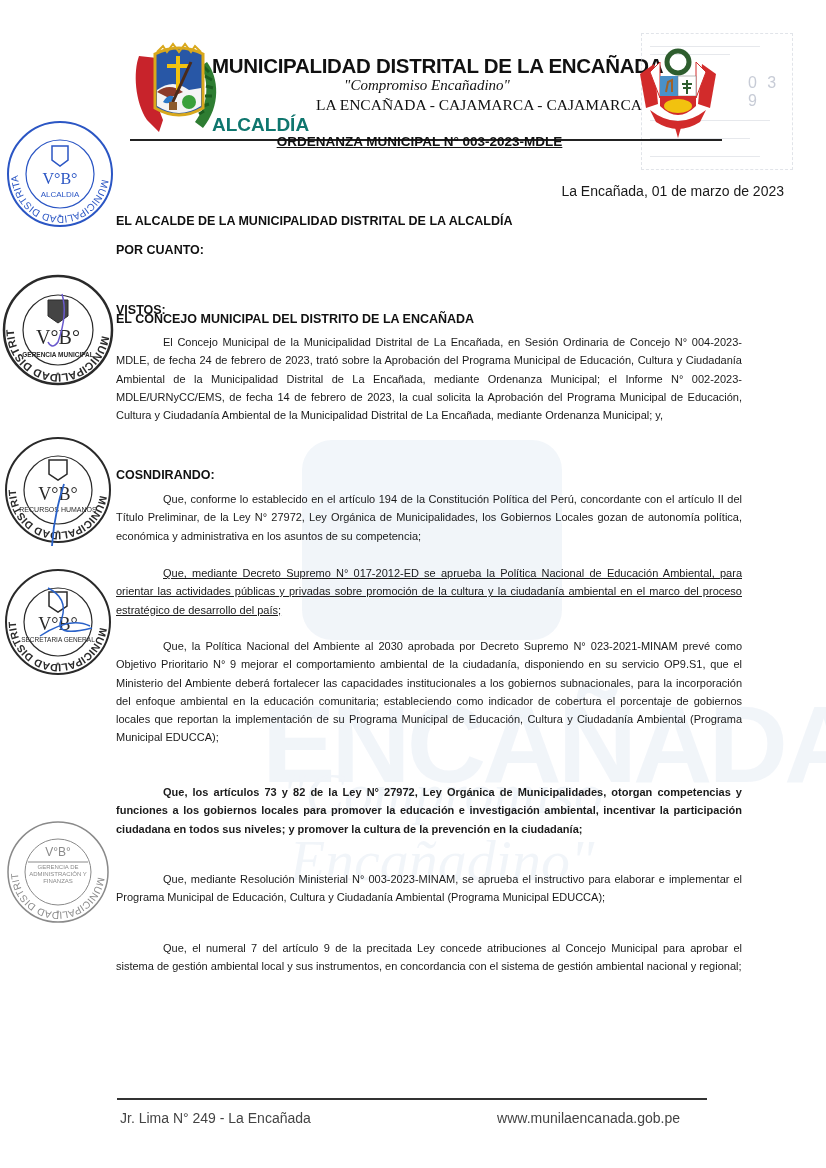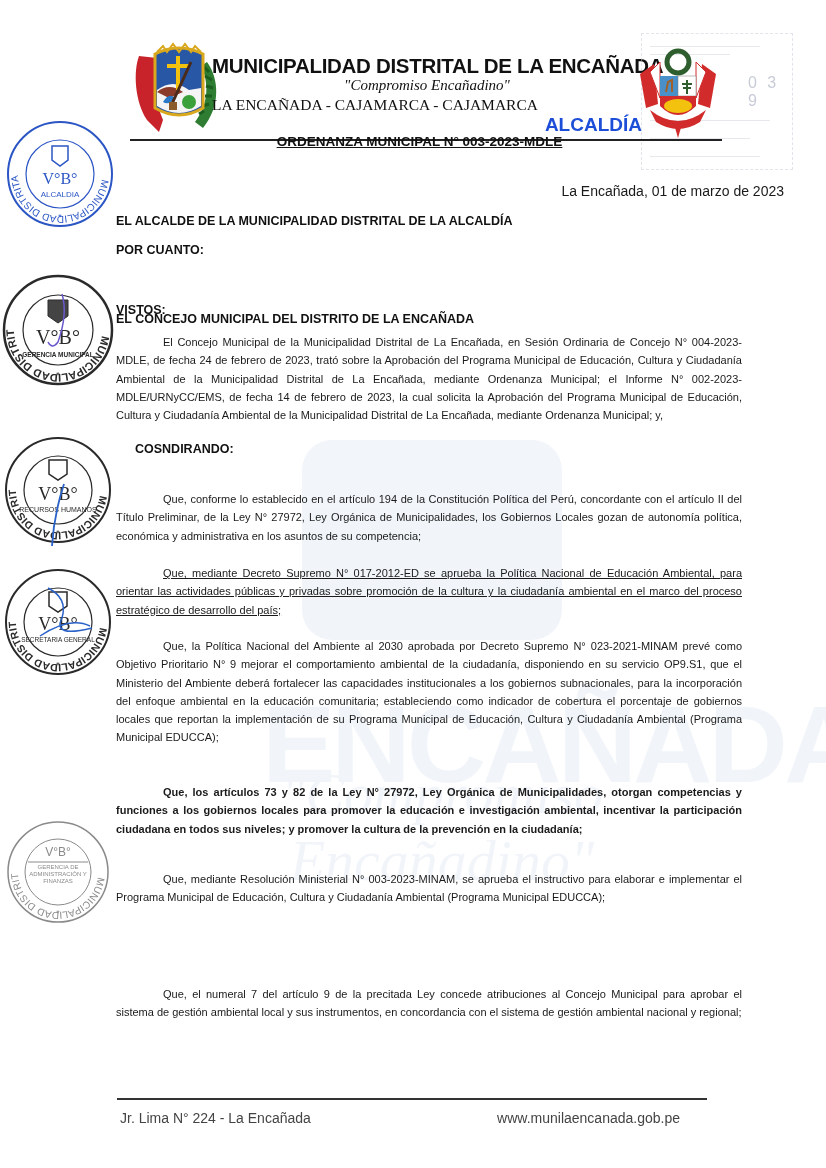--- a/index.html
+++ b/index.html
@@ -9,22 +9,22 @@
   .watermark .wm-word { position: absolute; left: 0; top: 250px; font-family: "Liberation Sans", sans-serif; font-weight: bold; font-size: 110px; color: #2a5fa8; letter-spacing: -4px; }
   .watermark .wm-script { position: absolute; left: -20px; top: 330px; font-family: "Liberation Serif", serif; font-style: italic; font-size: 58px; color: #2a5fa8; }
   .watermark .wm-block { position: absolute; left: 40px; top: 10px; width: 260px; height: 200px; background: #2a5fa8; border-radius: 30px; }
 
   
   .header { position: absolute; left: 0; top: 0; width: 826px; height: 140px; }
   .logo-left { position: absolute; left: 133px; top: 42px; width: 95px; height: 94px; }
   .logo-right { position: absolute; left: 636px; top: 48px; width: 84px; height: 92px; }
   .title-main { position: absolute; left: 212px; top: 54px; width: 430px; text-align: center; font-family: "Liberation Sans", sans-serif; font-weight: bold; font-size: 20.5px; letter-spacing: -0.3px; color: #111; white-space: nowrap; }
   .title-motto { position: absolute; left: 212px; top: 77px; width: 430px; text-align: center; font-family: "Liberation Serif", serif; font-style: italic; font-size: 15px; color: #111; }
-  .title-place { position: absolute; left: 212px; top: 96px; width: 430px; text-align: left; font-family: "Liberation Serif", serif; font-size: 15.5px; color: #111; }
-  .title-office { position: absolute; left: 212px; top: 114px; width: 430px; text-align: right; font-family: "Liberation Sans", sans-serif; font-weight: bold; font-size: 19px; color: #1d4ed8; }
+  .title-place { position: absolute; left: 212px; top: 96px; width: 430px; text-align: right; font-family: "Liberation Serif", serif; font-size: 15.5px; color: #111; }
+  .title-office { position: absolute; left: 212px; top: 114px; width: 430px; text-align: left; font-family: "Liberation Sans", sans-serif; font-weight: bold; font-size: 19px; color: #0f766e; }
   .header-rule { position: absolute; left: 130px; top: 139px; width: 592px; height: 2px; background: #222; }
 
   .reception-stamp { position: absolute; left: 641px; top: 33px; width: 150px; height: 135px; border: 1px dashed #c9ced8; opacity: 0.55; }
   .reception-stamp .rs-line { position: absolute; left: 8px; height: 1px; background: #d3d7de; }
   .reception-stamp .rs-num { position: absolute; left: 86px; top: 40px; font-size: 16px; color: #9aa2b5; letter-spacing: 3px; margin-left: 20px; }
 
   .doc-title { position: absolute; left: 0; top: 132px; width: 824px; text-align: center; }
   .doc-title span { font-family: "Liberation Sans", sans-serif; font-weight: bold; font-size: 13.5px; text-decoration: underline; color: #111; margin-left: 15px; }
 
   .date-line { position: absolute; right: 42px; top: 183px; font-size: 14px; color: #1a1a1a; }
@@ -109,28 +109,28 @@
 
 <div class="date-line">La Encañada, 01 de marzo de 2023</div>
 
 <div class="heading" style="top:214px;">EL ALCALDE DE LA MUNICIPALIDAD DISTRITAL DE LA ALCALDÍA</div>
 <div class="heading" style="top:243px;">POR CUANTO:</div>
 <div class="heading" style="top:273px;margin-top:39px;">EL CONCEJO MUNICIPAL DEL DISTRITO DE LA ENCAÑADA</div>
 <div class="heading" style="top:303px;text-align:right;">VISTOS:</div>
 
 <div class="para" style="top:333px;"><span class="indent"></span><span>El Concejo Municipal de la Municipalidad Distrital de La Encañada, en Sesión Ordinaria de Concejo N° 004-2023-MDLE, de fecha 24 de febrero de 2023, trató sobre la Aprobación del Programa Municipal de Educación, Cultura y Ciudadanía Ambiental de la Municipalidad Distrital de La Encañada, mediante Ordenanza Municipal; el Informe N° 002-2023-MDLE/URNyCC/EMS, de fecha 14 de febrero de 2023, la cual solicita la Aprobación del Programa Municipal de Educación, Cultura y Ciudadanía Ambiental de la Municipalidad Distrital de La Encañada, mediante Ordenanza Municipal; y,</span></div>
 
-<div class="heading" style="top:442px;margin-left:19px;">COSNDIRANDO:</div>
+<div class="heading" style="top:468px;">COSNDIRANDO:</div>
 
 <div class="para" style="top:490px;"><span class="indent"></span><span>Que, conforme lo establecido en el artículo 194 de la Constitución Política del Perú, concordante con el artículo II del Título Preliminar, de la Ley N° 27972, Ley Orgánica de Municipalidades, los Gobiernos Locales gozan de autonomía política, económica y administrativa en los asuntos de su competencia;</span></div>
 <div class="para" style="top:564px;text-decoration:underline;"><span class="indent"></span><span>Que, mediante Decreto Supremo N° 017-2012-ED se aprueba la Política Nacional de Educación Ambiental, para orientar las actividades públicas y privadas sobre promoción de la cultura y la ciudadanía ambiental en el marco del proceso estratégico de desarrollo del país;</span></div>
 <div class="para" style="top:637px;"><span class="indent"></span><span>Que, la Política Nacional del Ambiente al 2030 aprobada por Decreto Supremo N° 023-2021-MINAM prevé como Objetivo Prioritario N° 9 mejorar el comportamiento ambiental de la ciudadanía, disponiendo en su servicio OP9.S1, que el Ministerio del Ambiente deberá fortalecer las capacidades institucionales a los gobiernos subnacionales, para la incorporación del enfoque ambiental en la educación comunitaria; estableciendo como indicador de cobertura el porcentaje de gobiernos locales que reportan la implementación de su Programa Municipal de Educación, Cultura y Ciudadanía Ambiental (Programa Municipal EDUCCA);</span></div>
 <div class="para" style="top:783px;font-weight:bold;"><span class="indent"></span><span>Que, los artículos 73 y 82 de la Ley N° 27972, Ley Orgánica de Municipalidades, otorgan competencias y funciones a los gobiernos locales para promover la educación e investigación ambiental, incentivar la participación ciudadana en todos sus niveles; y promover la cultura de la prevención en la ciudadanía;</span></div>
 <div class="para" style="top:870px;"><span class="indent"></span><span>Que, mediante Resolución Ministerial N° 003-2023-MINAM, se aprueba el instructivo para elaborar e implementar el Programa Municipal de Educación, Cultura y Ciudadanía Ambiental (Programa Municipal EDUCCA);</span></div>
-<div class="para" style="top:939px;margin-top:46px;"><span class="indent"></span><span>Que, el numeral 7 del artículo 9 de la precitada Ley concede atribuciones al Concejo Municipal para aprobar el sistema de gestión ambiental local y sus instrumentos, en concordancia con el sistema de gestión ambiental nacional y regional;</span></div>
+<div class="para" style="top:939px;"><span class="indent"></span><span>Que, el numeral 7 del artículo 9 de la precitada Ley concede atribuciones al Concejo Municipal para aprobar el sistema de gestión ambiental local y sus instrumentos, en concordancia con el sistema de gestión ambiental nacional y regional;</span></div>
 
 <div class="stamp" style="left:4px;top:118px;">
   <svg width="112" height="112" viewBox="0 0 112 112">
     <defs>
         <path id="ring0" d="M56,56 m-42,0 a42,42 0 1,1 84,0 a42,42 0 1,1 -84,0"></path>
       </defs>
     <circle cx="56" cy="56" r="52" fill="none" stroke="#2b56c4" stroke-width="2"></circle>
     <circle cx="56" cy="56" r="34" fill="none" stroke="#2b56c4" stroke-width="1.2"></circle>
     <text font-size="10" fill="#2b56c4" font-family="Liberation Sans, sans-serif"><textPath href="#ring0" startOffset="52%">MUNICIPALIDAD DISTRITAL DE LA ENCAÑADA</textPath></text>
     <path d="M48 28 h16 v14 l-8 6 l-8 -6 z" fill="none" stroke="#2b56c4" stroke-width="1.5"></path>
@@ -199,14 +199,14 @@
     <text x="54" y="38" text-anchor="middle" font-size="12" fill="#8a8a8a" font-family="Liberation Sans, sans-serif">V°B°</text>
     <line x1="24" y1="44" x2="84" y2="44" stroke="#8a8a8a"></line>
     <foreignObject x="24" y="46" width="60" height="30">
       <div xmlns="http://www.w3.org/1999/xhtml" style="font-size:6px;line-height:7px;color:#8a8a8a;text-align:center;font-family:'Liberation Sans',sans-serif;">GERENCIA DE ADMINISTRACIÓN Y FINANZAS</div>
     </foreignObject>
     <text x="54" y="98" text-anchor="middle" font-size="9" fill="#8a8a8a">*</text>
   </svg>
 </div>
 
 <div class="footer-rule"></div>
-<div class="footer-address">Jr. Lima N° 224 - La Encañada</div>
+<div class="footer-address">Jr. Lima N° 249 - La Encañada</div>
 <div class="footer-web">www.munilaencanada.gob.pe</div>
 
 </body></html>

